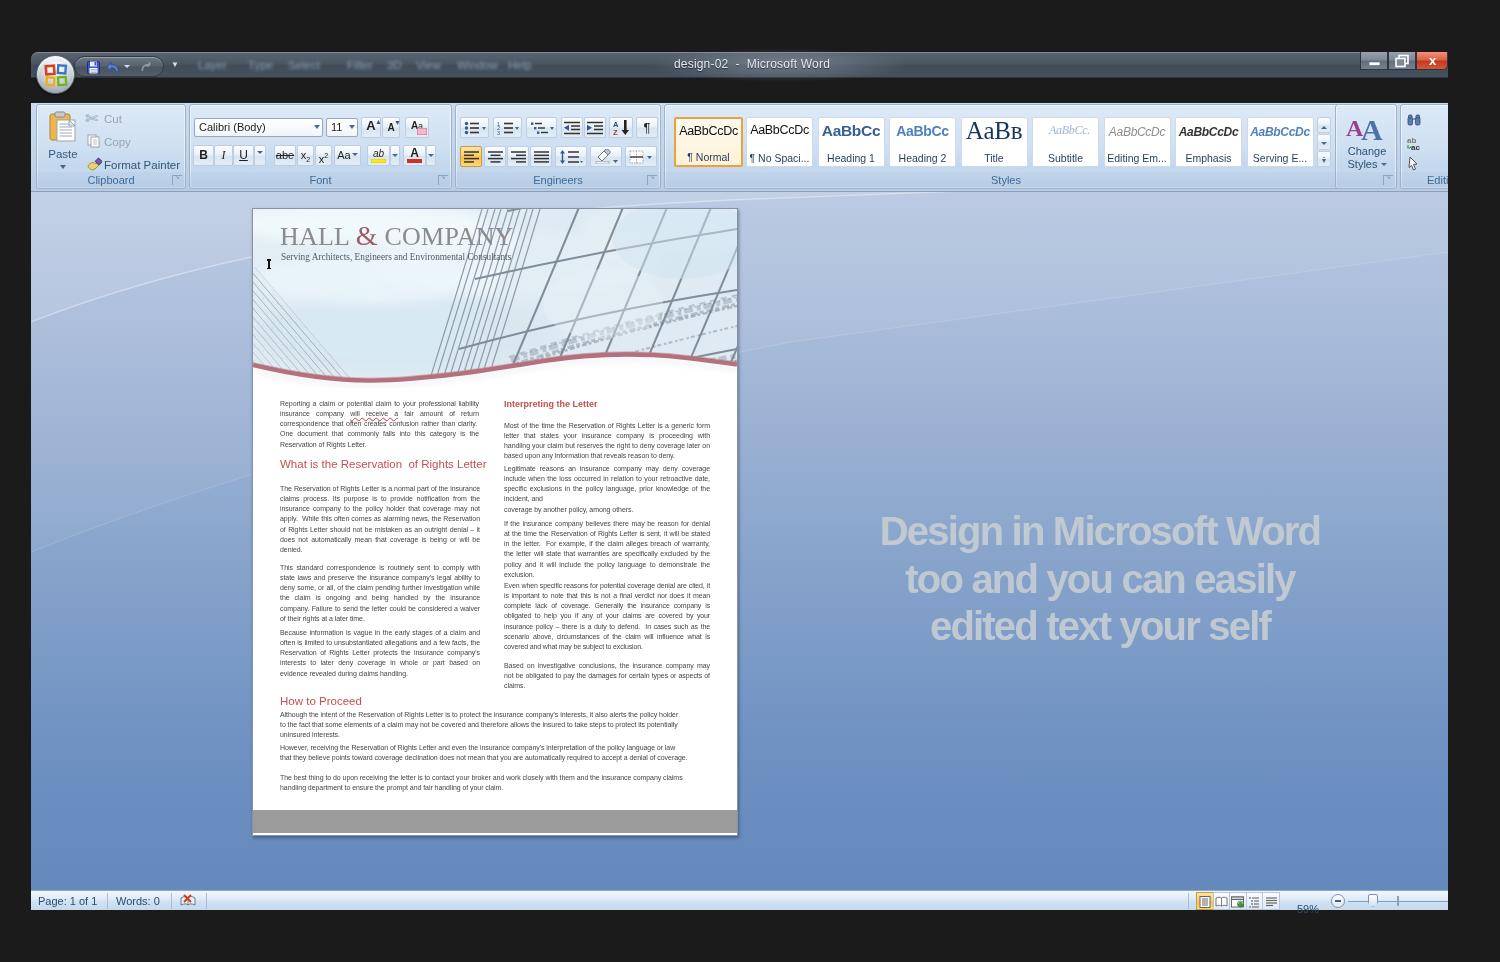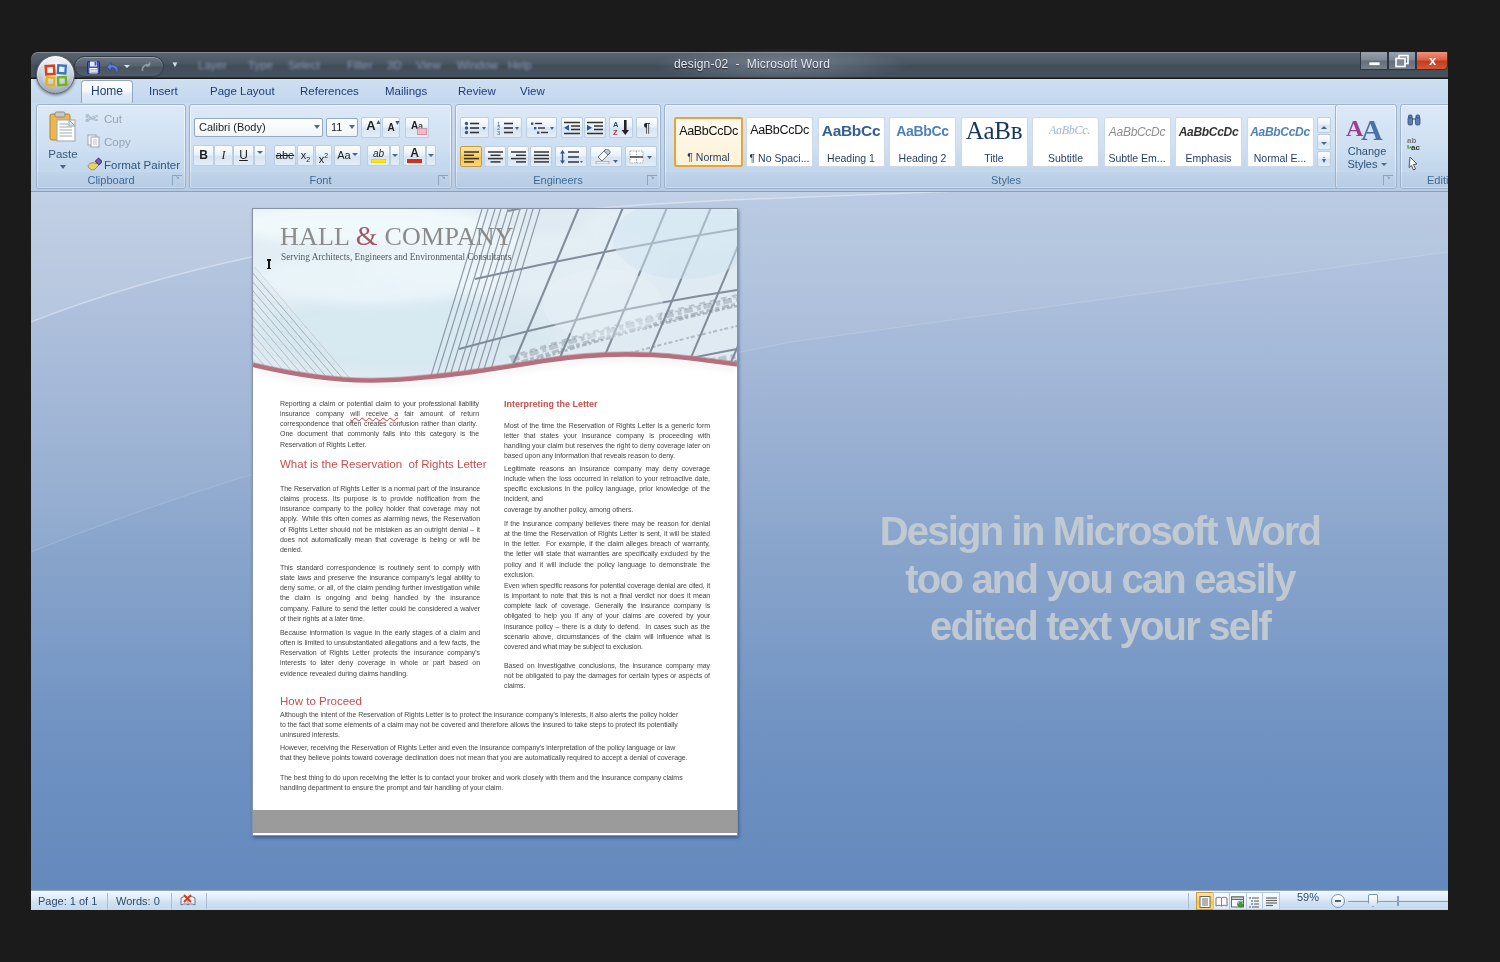--- a/index.html
+++ b/index.html
@@ -160,29 +160,20 @@
   <div id="orb">
     <svg style="position:absolute;left:7px;top:7px;" width="25" height="25" viewBox="0 0 25 25">
       <g fill="none">
         <rect x="2" y="3" width="8.2" height="8.2" stroke="#d8431f" stroke-width="2.6" transform="rotate(-4 6 7)"></rect>
         <rect x="14" y="2.6" width="7.6" height="7.6" stroke="#3a74c0" stroke-width="2.3" transform="rotate(4 18 6.5)"></rect>
         <rect x="2.6" y="14.6" width="7.6" height="7.6" stroke="#edaf15" stroke-width="2.3" transform="rotate(4 6.5 18.5)"></rect>
         <rect x="14.2" y="14.2" width="7.8" height="7.8" stroke="#74b419" stroke-width="2.4" transform="rotate(-4 18 18)"></rect>
       </g>
     </svg>
   </div>
-  <div id="tabrow">
-    <div id="tab-home">Home</div>
-    <div class="tab" style="left:106px;">Insert</div>
-    <div class="tab" style="left:167px;">Page Layout</div>
-    <div class="tab" style="left:257px;">References</div>
-    <div class="tab" style="left:342px;">Mailings</div>
-    <div class="tab" style="left:415px;">Review</div>
-    <div class="tab" style="left:477px;">View</div>
-  </div>
   <div id="ribbon">
     <div class="rgroup" id="g-clip" style="left:5px; width:150px;">
       <svg style="position:absolute;left:10px;top:6px;" width="32" height="32" viewBox="0 0 32 32">
         <rect x="3" y="3" width="20" height="26" rx="2" fill="#edb64e" stroke="#ae8335"></rect>
         <rect x="8" y="1" width="10" height="5" rx="1.5" fill="#c9c9c9" stroke="#8a8a8a"></rect>
         <rect x="10" y="9" width="18" height="21" fill="#fff" stroke="#9aa5b1"></rect>
         <path d="M22,9 l6,6 l-6,0 z" fill="#dde4ea" stroke="#9aa5b1"></path>
         <g stroke="#b9c2cc" stroke-width="1.4">
               <line x1="12.5" y1="13" x2="23" y2="13"></line>
               <line x1="12.5" y1="16" x2="25" y2="16"></line>
@@ -410,29 +401,29 @@
       <div class="stylebox" style="left:295.5px;">
             <span class="big" style="font-family:'Liberation Serif',serif;font-size:25px;color:#17365d;margin-top:-1px;">AaBв</span>
             <span class="lbl" style="margin-top:0;">Title</span>
           </div>
       <div class="stylebox" style="left:367px;">
             <span class="big" style="font-family:Liberation Serif, serif;font-style:italic;font-size:12px;color:#9eb6d4;padding-left:8px;">AaBbCc.</span>
             <span class="lbl">Subtitle</span>
           </div>
       <div class="stylebox" style="left:438.5px;">
             <span class="big" style="font-style:italic;font-size:12px;color:#8e8e8e;margin-top:7px;">AaBbCcDc</span>
-            <span class="lbl">Subtle Em...</span>
+            <span class="lbl">Editing Em...</span>
           </div>
       <div class="stylebox" style="left:510px;">
             <span class="big" style="font-style:italic;font-size:12px;color:#333;font-weight:bold;margin-top:7px;">AaBbCcDc</span>
             <span class="lbl">Emphasis</span>
           </div>
       <div class="stylebox" style="left:581.5px;">
             <span class="big" style="font-style:italic;font-size:12px;color:#4f81bd;font-weight:bold;margin-top:7px;">AaBbCcDc</span>
-            <span class="lbl">Normal E...</span>
+            <span class="lbl">Serving E...</span>
           </div>
       <div style="position:absolute;left:652px;top:12px;width:14px;height:50px;">
         <div class="fbtn" style="left:0;top:0;width:14px;height:16px;"><span style="display:inline-block;width:0;height:0;border-left:3px solid transparent;border-right:3px solid transparent;border-bottom:3.5px solid #44668c;margin-top:6px;"></span></div>
         <div class="fbtn" style="left:0;top:17px;width:14px;height:16px;"><span class="car2" style="display:inline-block;margin-top:7px;"></span></div>
         <div class="fbtn" style="left:0;top:34px;width:14px;height:16px;line-height:14px;"><span style="font-size:8px;color:#44668c;">▾̄</span></div>
       </div>
       <div class="rlabel">Styles</div>
     </div>
     <div class="rgroup" id="g-chstyle" style="left:1304px; width:62px;">
       <div style="position:absolute;left:8px;top:8px;width:46px;height:30px;">
@@ -648,21 +639,21 @@
             </svg></div>
       <div class="vbtn"><svg width="13" height="12" viewBox="0 0 13 12">
               <g stroke="#666" stroke-width="1.2">
                 <line x1="1" y1="2" x2="12" y2="2"></line>
                 <line x1="1" y1="4.5" x2="12" y2="4.5"></line>
                 <line x1="1" y1="7" x2="12" y2="7"></line>
                 <line x1="1" y1="9.5" x2="8" y2="9.5"></line>
               </g>
             </svg></div>
     </div>
-    <span style="position:absolute;left:1266px;top:0;">59%</span>
+    <span style="position:absolute;left:1266px;top:12px;">59%</span>
     <div style="position:absolute;left:1300px;top:3px;width:14px;height:14px;border-radius:50%;border:1.5px solid #7d93ad;background:linear-gradient(#fdfeff,#dde9f5);"></div>
     <div style="position:absolute;left:1304px;top:9.2px;width:6px;height:1.6px;background:#44607e;"></div>
     <div style="position:absolute;left:1317px;top:9.5px;width:100px;height:1.5px;background:#8aa0b8;"></div>
     <div style="position:absolute;left:1366px;top:5px;width:1.5px;height:10px;background:#8aa0b8;"></div>
     <div style="position:absolute;left:1337px;top:3px;width:10px;height:13px;background:linear-gradient(#fdfeff,#d4e2f1);border:1px solid #7d93ad;border-radius:2px 2px 2px 2px;clip-path:polygon(0 0,100% 0,100% 70%,50% 100%,0 70%);"></div>
   </div>
 </div>
 </div>
 
 </body></html>

